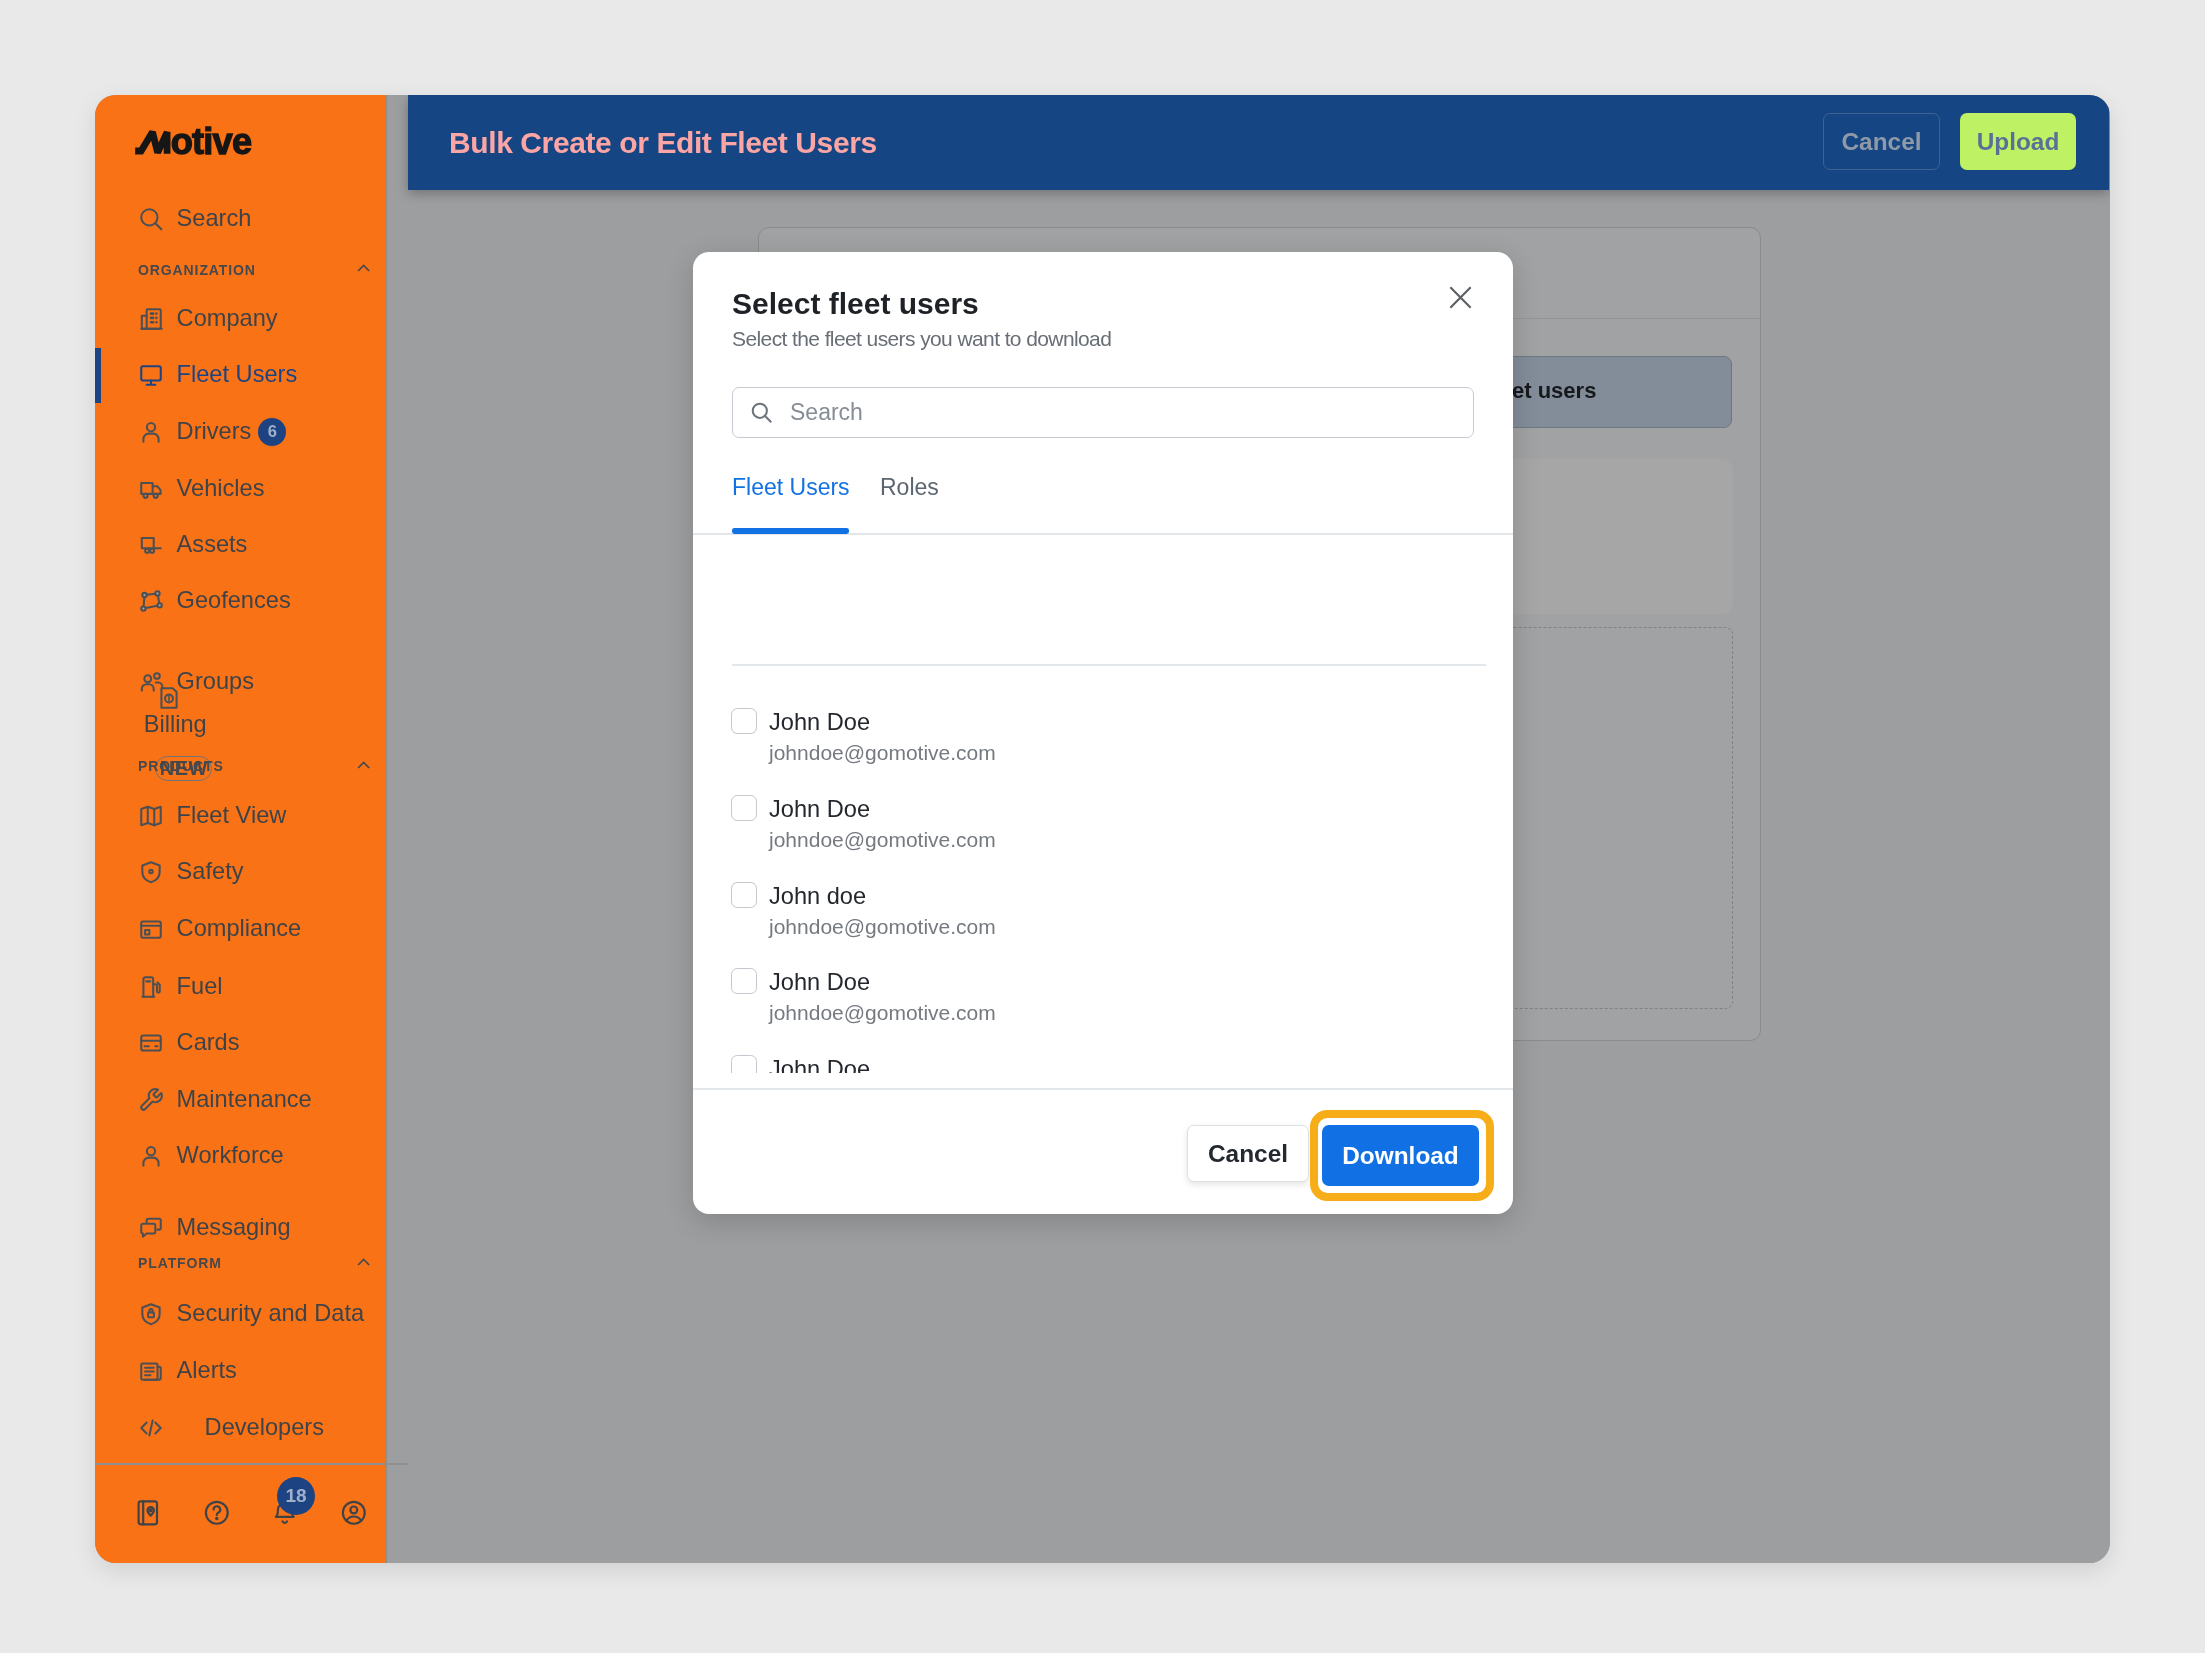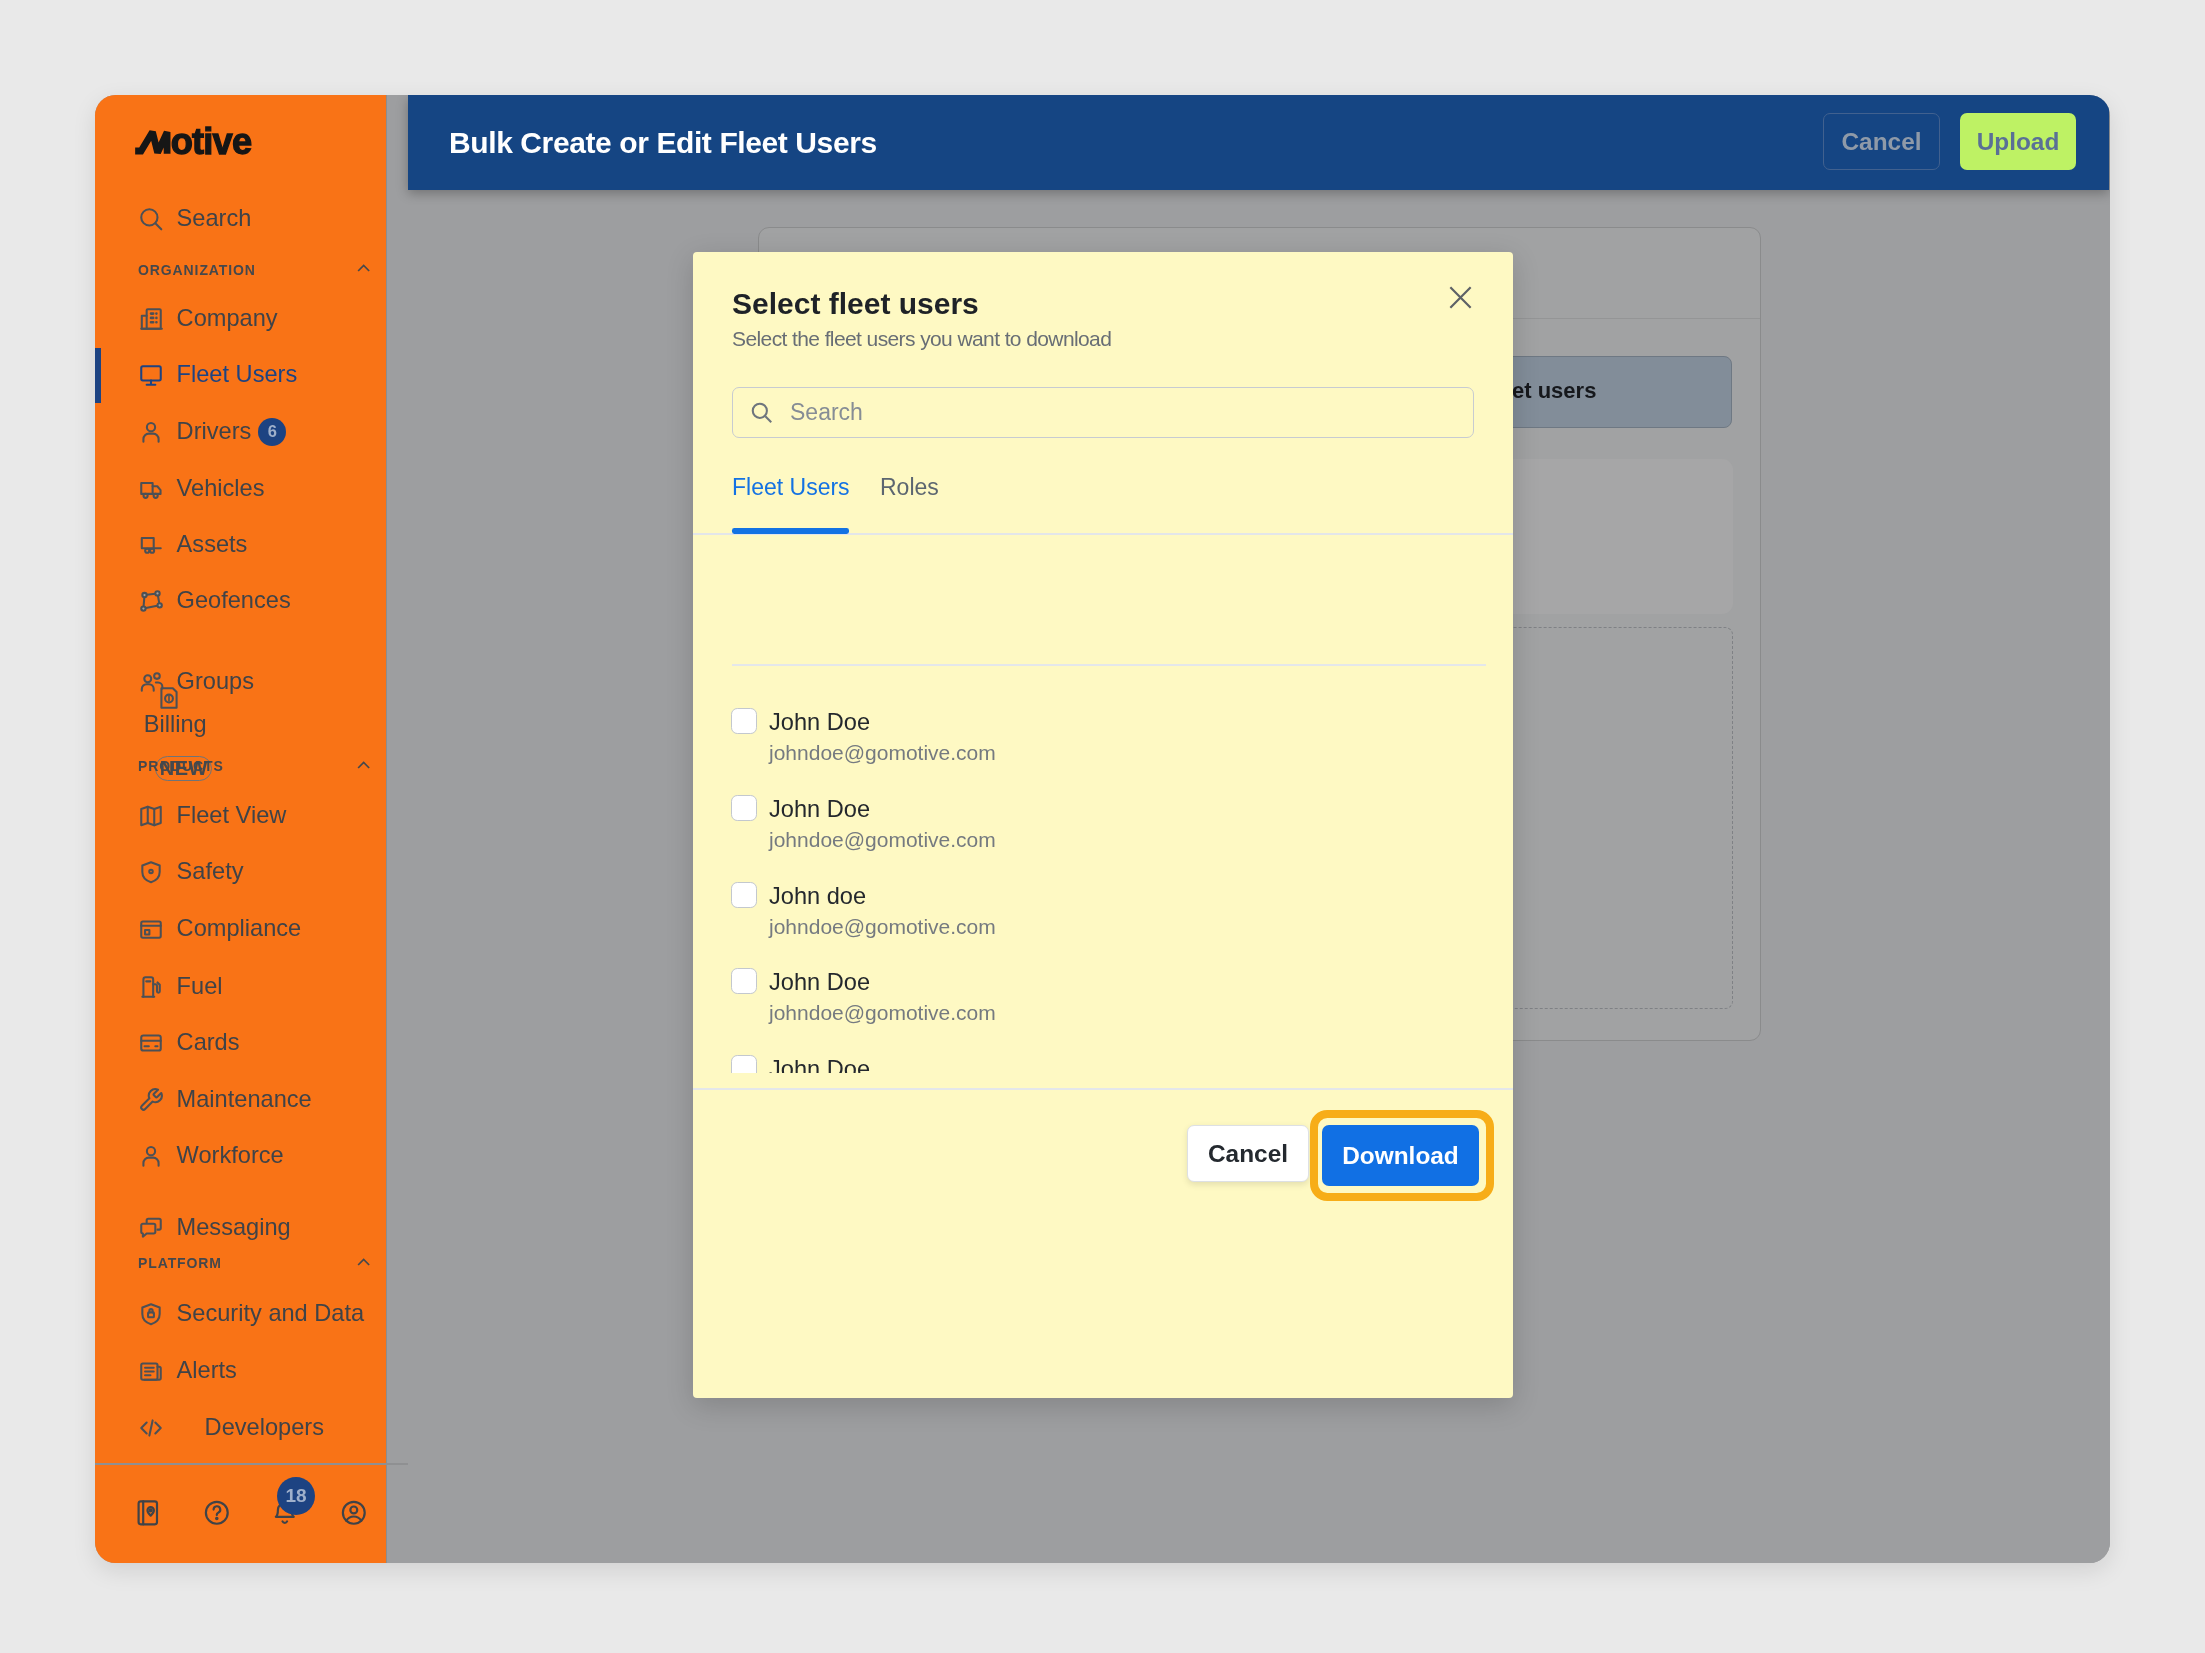--- a/index.html
+++ b/index.html
@@ -10,34 +10,34 @@
     box-shadow:0 7.9px 23.6px rgba(0,0,0,0.10);
   }
   
   #sidebar { position:absolute; left:0; top:0; width:292px; height:1468px; background:#f97316; border-right:1.6px solid #8d8d8d; }
   .navitem { position:absolute; left:43px; height:57px; display:flex; align-items:center; color:#3f4348; font-size:23.6px; }
   .navitem svg { width:26px; height:26px; margin-right:12.6px; flex:0 0 auto; }
   .navlabel { position:absolute; left:43px; color:#45484c; font-size:14px; font-weight:bold; letter-spacing:0.9px; }
   .chev { position:absolute; left:260px; width:17.3px; height:17.3px; }
   
   #header { position:absolute; left:313px; top:0; width:1701px; height:95px; background:#154583; box-shadow:0 3.9px 11px rgba(0,0,0,0.28); }
-  #header .title { position:absolute; left:41px; top:0; height:95px; display:flex; align-items:center; color:#ffffff; font-size:30px; letter-spacing:-0.4px; font-weight:bold; }
+  #header .title { position:absolute; left:41px; top:0; height:95px; display:flex; align-items:center; color:#fca5a5; font-size:30px; letter-spacing:-0.4px; font-weight:bold; }
   .hbtn { position:absolute; top:18px; height:57px; border-radius:7px; font-size:24.4px; font-weight:bold; display:flex; align-items:center; justify-content:center; }
   #hcancel { left:1415px; width:117px; border:1.6px solid #41618f; color:#8f9aa8; }
   #hupload { left:1552px; width:116px; background:#bef264; color:#5a7096; }
   
   #content { position:absolute; left:315px; top:95px; width:1700px; height:1374px; background:#9d9ea0; }
   #panel { position:absolute; left:348px; top:37px; width:1003px; height:814px; background:#a1a2a3; border:1.6px solid #8a8b8c; border-radius:11px; }
   #panelhead { position:absolute; left:0; top:0; width:100%; height:91px; border-bottom:1.6px solid #949596; }
   #slatebox { position:absolute; left:461px; top:128px; width:512px; height:72px; background:#828d99; border:1.6px solid #6e7883; border-radius:7.9px;
       color:#16181c; font-size:27px; font-weight:bold; }
   #graybox { position:absolute; left:31.5px; top:231px; width:942px; height:155px; background:#a6a6a7; border-radius:11px; }
   #dashbox { position:absolute; left:31.5px; top:399px; width:942px; height:382px; border:1.6px dashed #7f8185; border-radius:7.9px; }
   
-  #modal { position:absolute; left:598px; top:157px; width:820px; height:1146px; background:#fef9c3; border-radius:4px;
+  #modal { position:absolute; left:598px; top:157px; width:820px; height:962px; background:#ffffff; border-radius:16px;
       box-shadow:0 7.9px 28px rgba(0,0,0,0.16); }
   #modal .mtitle { position:absolute; left:39px; top:35px; font-size:30px; font-weight:bold; color:#1e2227; }
   #modal .msub { position:absolute; left:39px; top:75px; letter-spacing:-0.6px; font-size:21px; color:#686e75; }
   #mclose { position:absolute; left:755px; top:33px; width:25px; height:25px; }
   #msearch { position:absolute; left:39px; top:135px; width:742px; height:51px; border:1.6px solid #c7cbd1; border-radius:7px; }
   #msearch .ph { position:absolute; left:57px; top:0; height:48px; display:flex; align-items:center; color:#868d95; font-size:23px; }
   #msearch svg { position:absolute; left:17.3px; top:13.4px; width:23.6px; height:23.6px; }
   .tab { position:absolute; top:222px; font-size:23px; }
   #tab1 { left:39px; color:#1372e3; }
   #tab2 { left:187px; color:#5c6670; }

